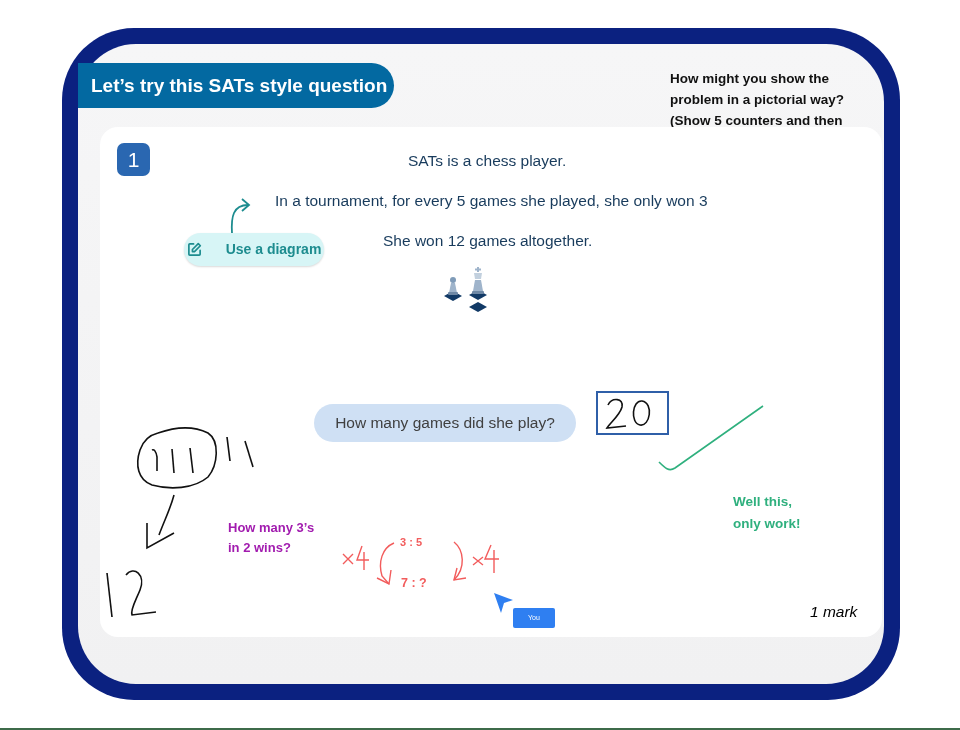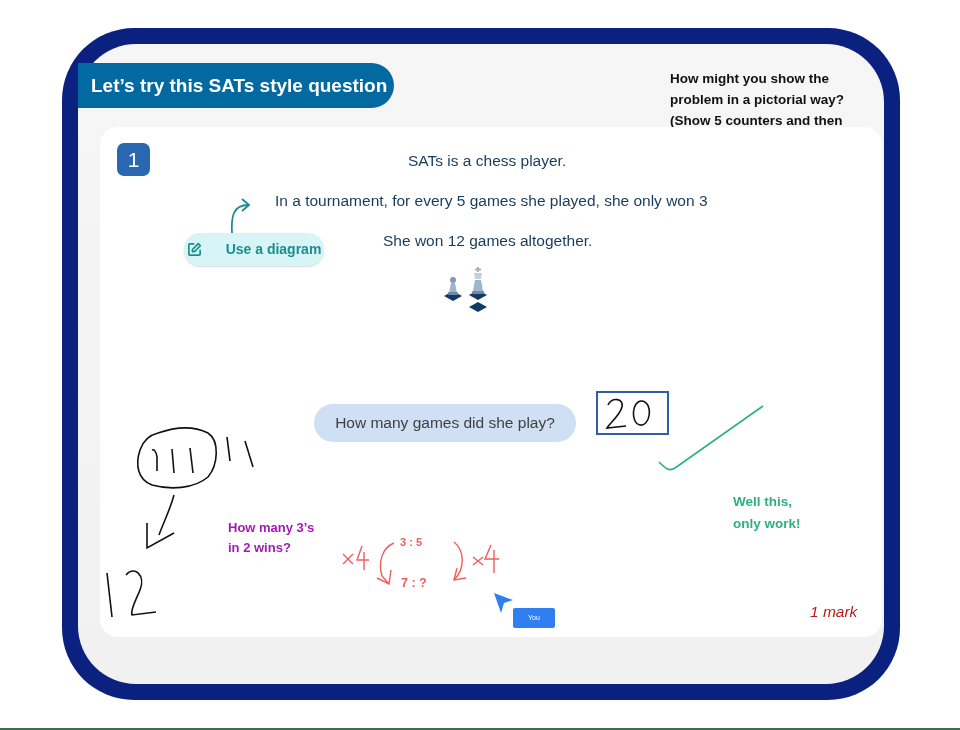--- a/index.html
+++ b/index.html
@@ -47,21 +47,21 @@
       position:absolute; left:314px; top:404px; width:262px; height:38px;
       background:#cfe0f4; border-radius:19px; color:#404040; font-size:15.5px;
       line-height:38px; text-align:center;
     }
     .answer-box {
       position:absolute; left:596px; top:391px; width:73px; height:44px;
       border:2px solid #2f5fa8; box-sizing:border-box; background:#fff;
     }
     .red-note { position:absolute; left:228px; top:518px; color:#a21caf; font-size:13px; font-weight:bold; line-height:20px; }
     .green-note { position:absolute; left:733px; top:491px; color:#2fb07e; font-size:13.5px; font-weight:bold; line-height:22px; }
-    .mark { position:absolute; left:810px; top:603px; color:#b91c1c; font-size:15.5px; font-style:italic; }
+    .mark { position:absolute; left:810px; top:603px; color:#000000; font-size:15.5px; font-style:italic; }
     .you-tag {
       position:absolute; left:513px; top:608px; width:42px; height:20px;
       background:#2f7ff1; color:#fff; font-size:7px; line-height:20px; text-align:center; border-radius:2px;
     }
     svg.abs { position:absolute; overflow:visible; }
   </style>
 </head>
 <body>
 
 <div class="frame"></div>

